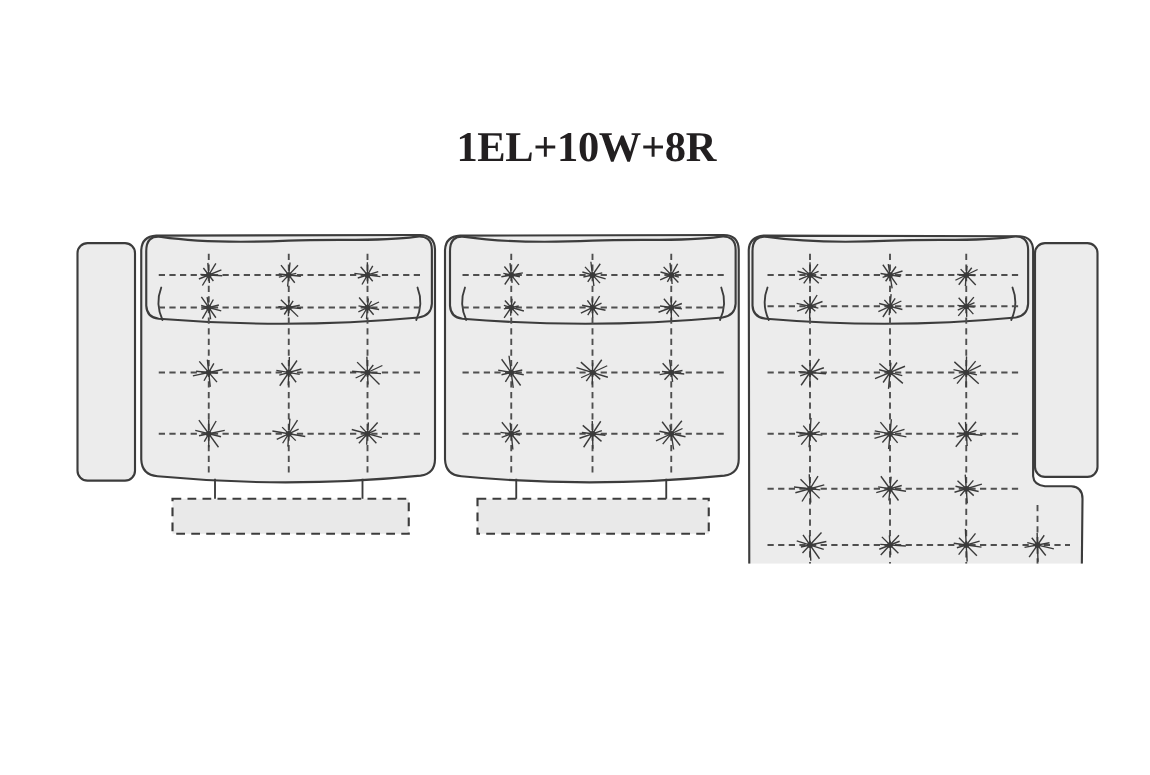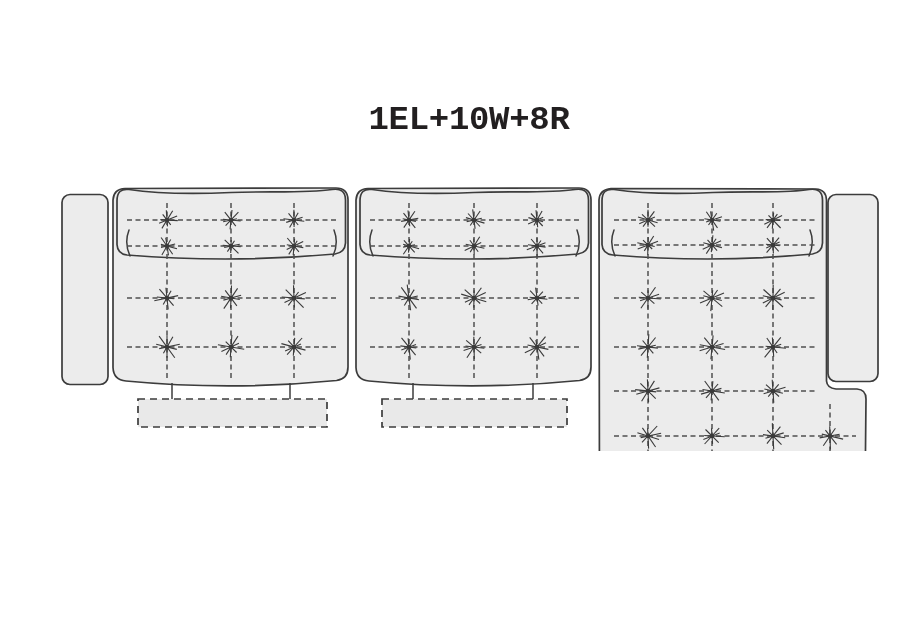--- a/index.html
+++ b/index.html
@@ -1,19 +1,19 @@
 <!DOCTYPE html>
 <html style="--bg: #ffffff; --sofa: #ececec; --outline: #3c3c3c; --dash: #4f4f4f; --tuft: #3a3a3a; --title: #221f20; --wm: #abadaf; --footrest: #e9e9e9;"><head>
 <meta charset="utf-8">
 <style>
   html,body{margin:0;padding:0;background:#fff;}
   .page{
     position:relative;width:920px;height:451px;overflow:hidden;
     background:var(--bg,#ffffff);
-    font-family:Liberation Mono, monospace;
+    font-family:Liberation Serif, serif;
   }
   svg{position:absolute;left:0;top:0;}
   .shape{fill:var(--sofa,#ececec);stroke:var(--outline,#3c3c3c);stroke-width:1.7;stroke-linejoin:round;}
   .crease{fill:none;stroke:var(--outline,#3c3c3c);stroke-width:1.5;stroke-linecap:round;}
   .dash{stroke:var(--dash,#4f4f4f);stroke-width:1.5;stroke-dasharray:5 3.5;fill:none;}
   .tuft line{stroke:var(--tuft,#3a3a3a);stroke-width:1.1;}
   .tuft circle{fill:var(--tuft,#3a3a3a);}
   .footrest{fill:var(--footrest,#e9e9e9);stroke:var(--outline,#3c3c3c);stroke-width:1.7;stroke-dasharray:7 5;}
   .connector{stroke:var(--outline,#3c3c3c);stroke-width:1.5;}
   .title-text{font-weight:bold;font-size:34px;letter-spacing:-0.3px;fill:var(--title,#221f20);}

